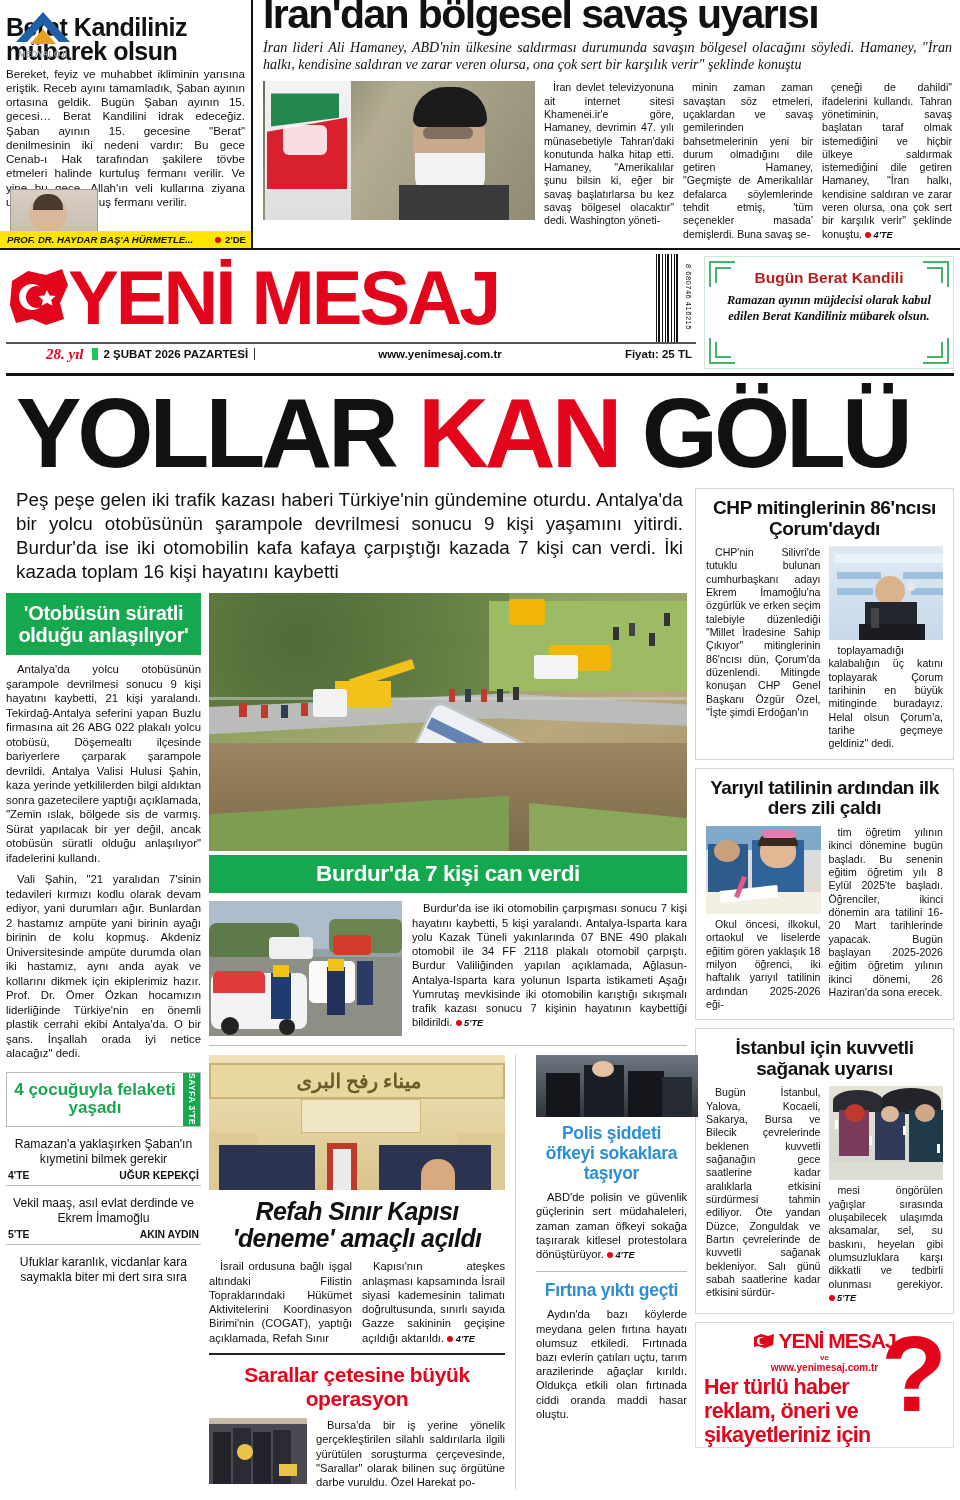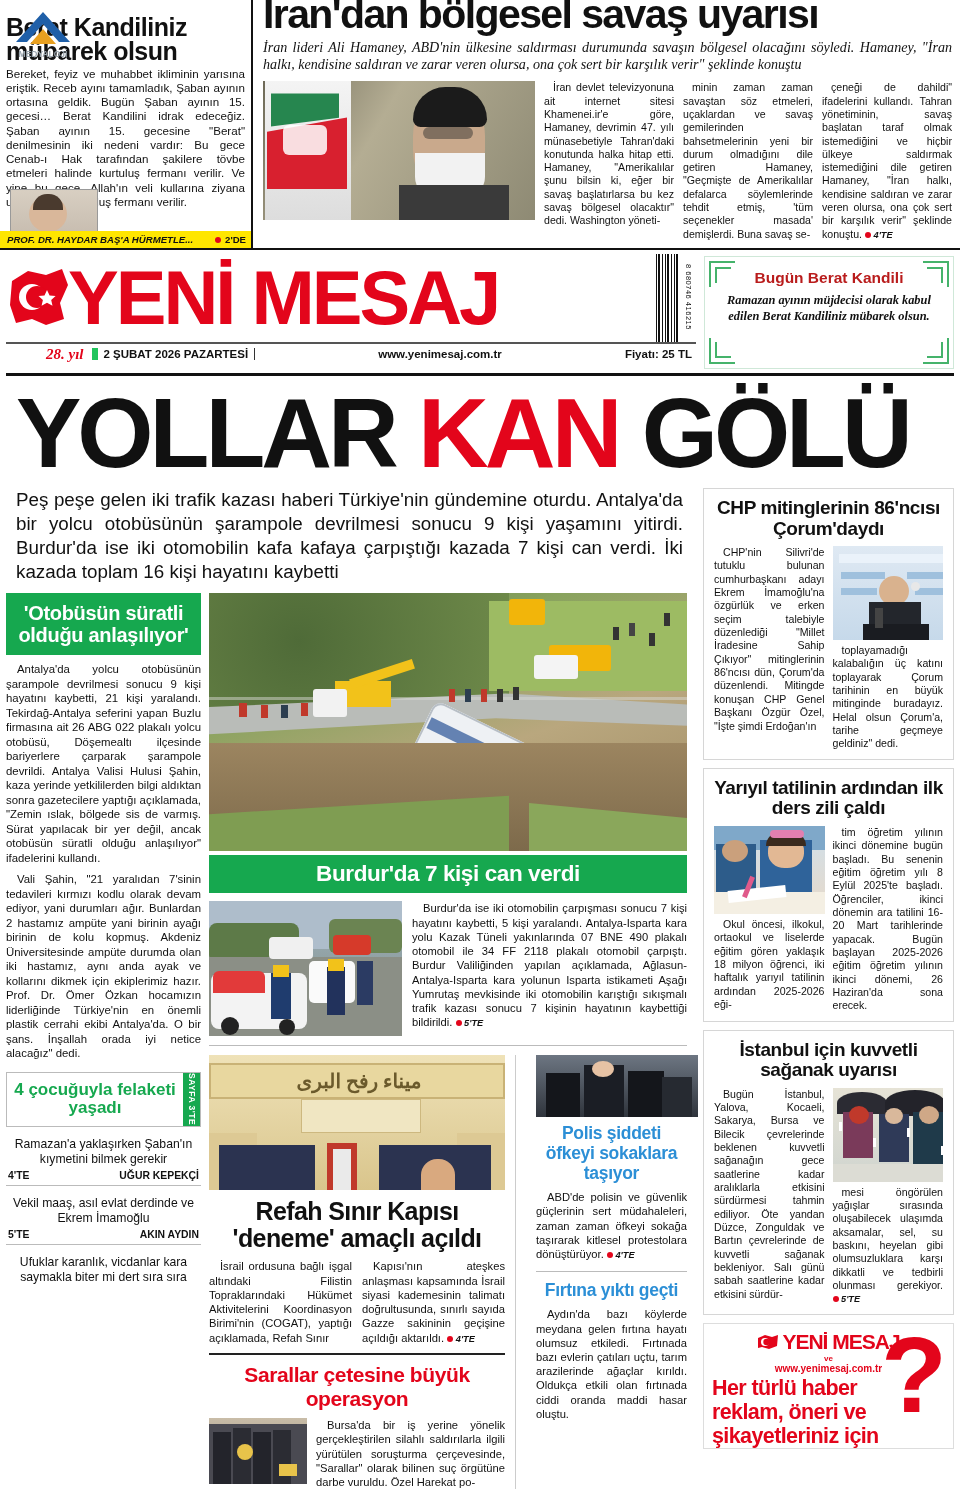--- a/index.html
+++ b/index.html
@@ -104,21 +104,21 @@
 
   
   .bigrule { border-top: 3px solid #111; margin: 0 6px; }
   .bighead {
     font-size: 98px; font-weight: bold; letter-spacing: -4px;
     line-height: 1.0; padding: 8px 6px 0 16px; white-space: nowrap;
   }
   .bighead .red { color:#E3051B; }
 
   
-  .body { display:flex; padding: 0 6px; gap: 16px; margin-top: 6px; }
+  .body { display:flex; padding: 0 6px; gap: 8px; margin-top: 6px; }
   .col-left { width: 195px; }
   .col-mid  { width: 478px; }
   .col-right{ width: 265px; }
 
   .lead {
     font-size: 18.8px; line-height: 1.27; text-align: justify;
     padding: 0 4px 10px 10px; color:#111;
   }
   .leadwrap { display:flex; gap: 8px; }
 
@@ -169,21 +169,21 @@
   .opinion .t { font-size: 12.2px; line-height:1.2; text-align:center; }
   .opinion .m { display:flex; justify-content:space-between; font-size:10.4px;
                 font-weight:bold; margin-top: 4px; }
 
   
   .blueheads { color:#2C8FD6; font-weight:bold; text-align:center; font-size: 17.5px;
                line-height:1.12; letter-spacing:-0.3px;}
   .redhead { color:#E3051B; font-weight:bold; font-size: 21px; text-align:center;
              letter-spacing:-0.4px; }
   .blackhead { font-weight:bold; font-size: 25px; text-align:center; line-height:1.08;
-               letter-spacing:-0.6px; }
+               letter-spacing:-0.6px;font-style:italic; }
 
   
   .ad { border:1px solid #ddd; padding: 6px 8px; position:relative; height: 126px; overflow:hidden; }
   .ad .logo { display:flex; align-items:center; justify-content:center; gap:3px; }
   .ad .logo .w { color:#E3051B; font-weight:bold; font-size: 21px; letter-spacing:-1px;}
   .ad .ve { text-align:center; font-size:8px; font-weight:bold; color:#E3051B; }
   .ad .url { text-align:center; font-size:10px; color:#E3051B; font-weight:bold; }
   .ad .big { color:#E3051B; font-weight:bold; font-size: 21.5px; line-height:1.12;
              letter-spacing:-0.6px; margin-top:2px; }
   .qmark { position:absolute; right: 6px; top: 10px; font-size: 108px; color:#E3051B;

